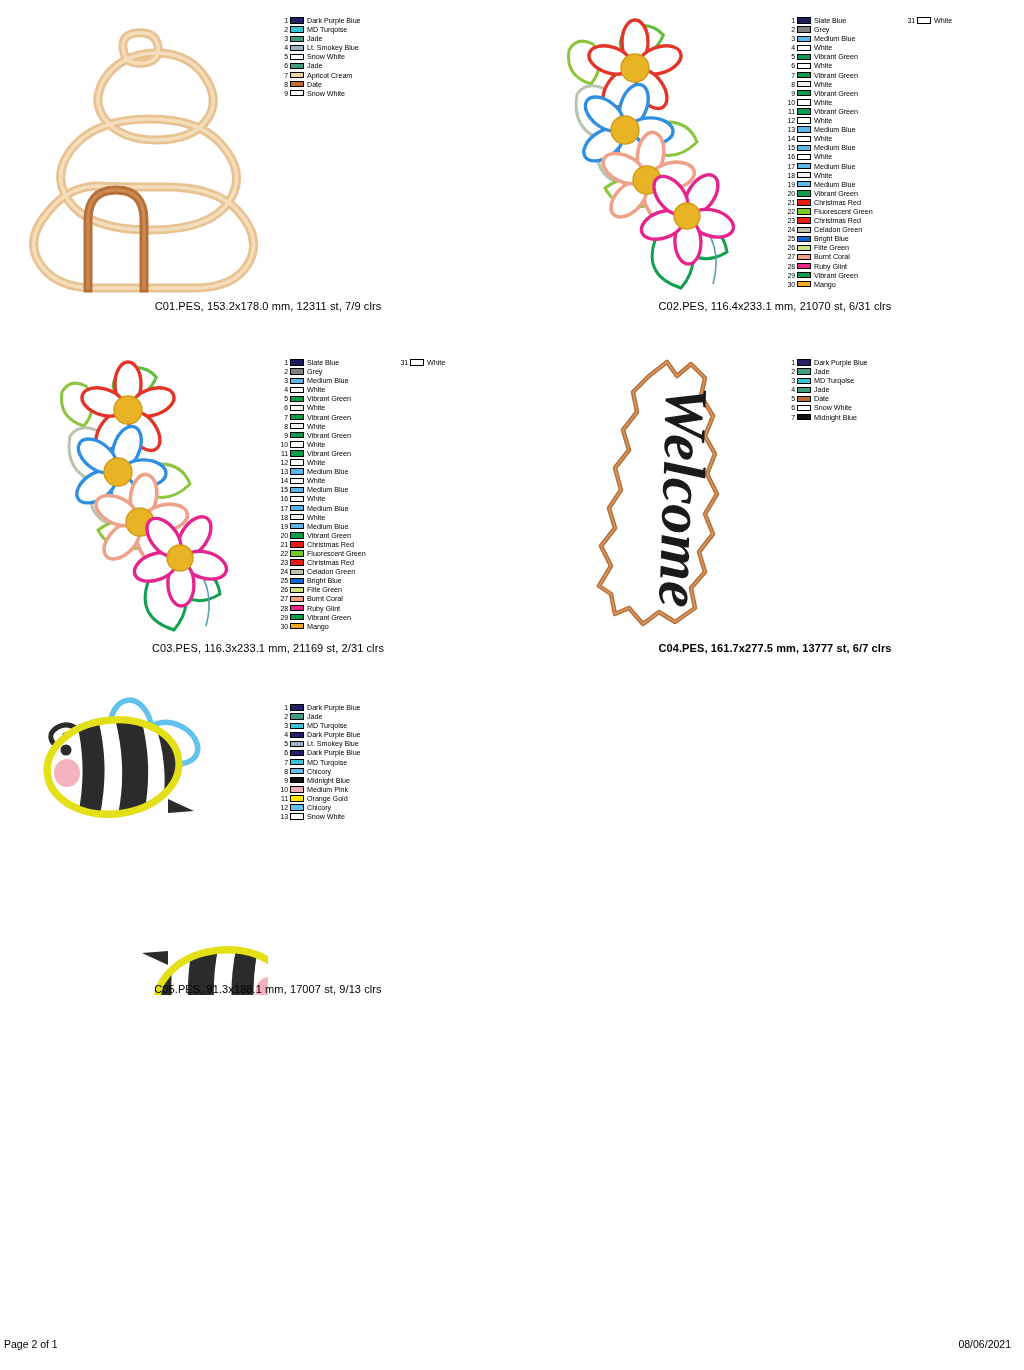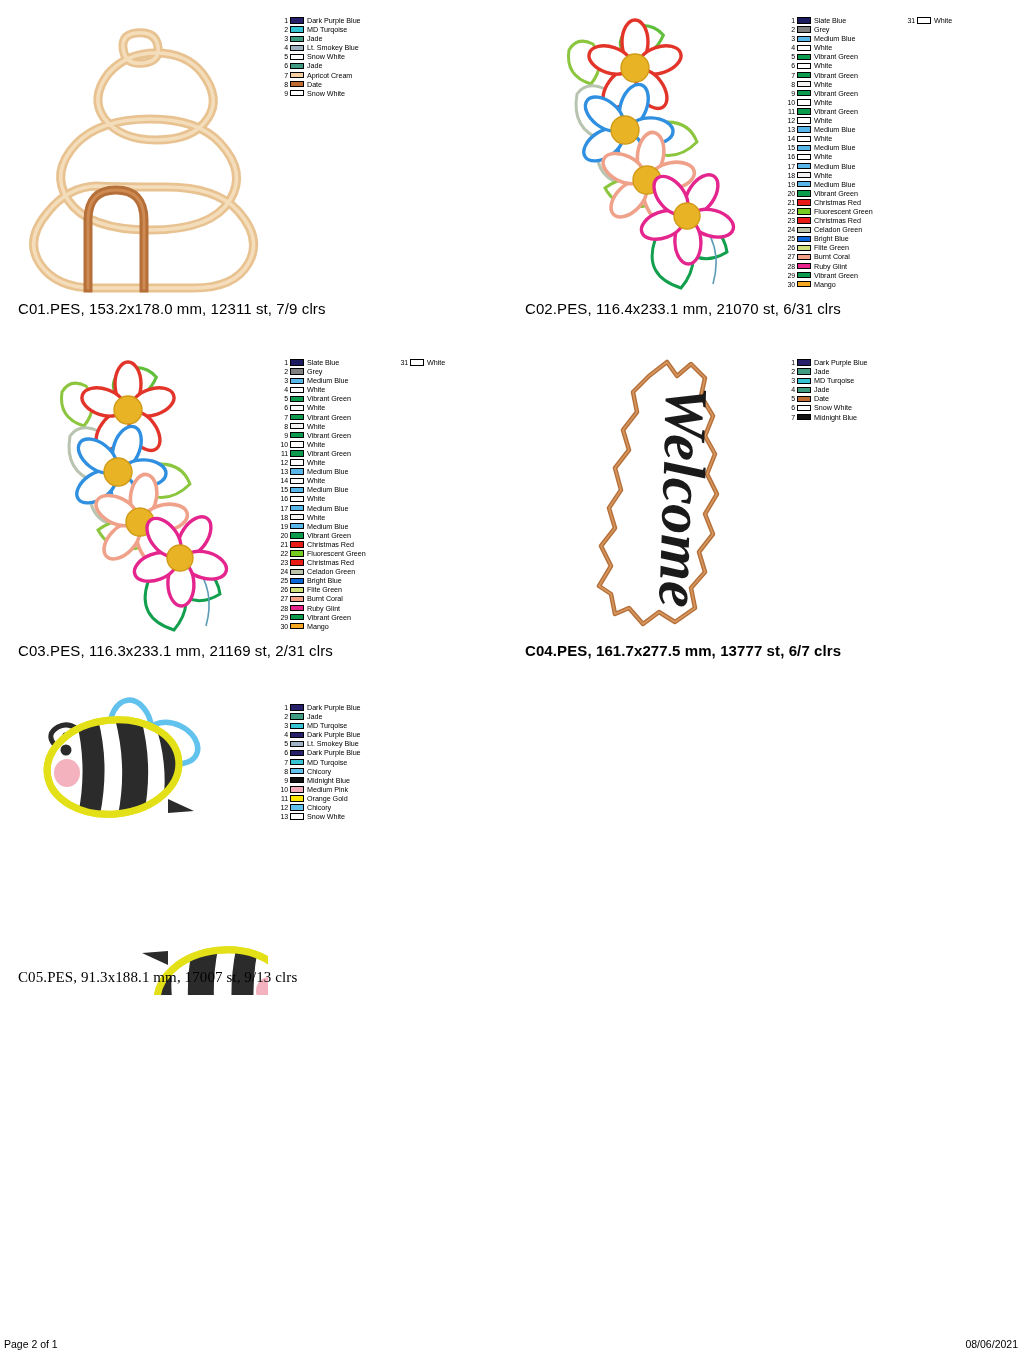--- a/index.html
+++ b/index.html
@@ -69,37 +69,38 @@
     position: absolute;
     top: 0;
     left: 120px;
   }
 
   
   .caption {
     position: absolute;
     left: 0;
     width: 500px;
-    font-size: 15px;
+    text-align: center;
+    font-size: 11px;
     color: #000;
     letter-spacing: 0.1px;
   }
 
   
   .footer {
     position: absolute;
     left: 0;
     bottom: 14px;
     width: 1024px;
     height: 18px;
     font-size: 10.5px;
   }
   .footer-left { position: absolute; left: 4px; top: 0; }
   .footer-center { position: absolute; left: 0; right: 0; top: 0; text-align: center; }
-  .footer-right { position: absolute; right: 6px; top: 0; }
+  .footer-right { position: absolute; right: 13px; top: 0; }
 </style>
 </head>
 <body>
 
 <div class="page">
 
   <div class="block" style="left:18px; top:8px; width:500px; height:320px;">
     <div class="block-inner">
       <div class="art">
         <svg viewBox="0 0 250 290" xmlns="http://www.w3.org/2000/svg">
@@ -828,21 +829,21 @@
             </div>
             <div class="legend-row">
               <span class="legend-num">13</span>
               <span class="swatch" style="background: rgb(255, 255, 255);"></span>
               <span class="legend-label">Snow White</span>
             </div>
           </div>
         <div class="legend-extra"></div>
       </div>
 
-      <div class="caption" style="top:274px;font-family:Liberation Serif, serif;">C05.PES, 91.3x188.1 mm, 17007 st, 9/13 clrs</div>
+      <div class="caption" style="top:288px;">C05.PES, 91.3x188.1 mm, 17007 st, 9/13 clrs</div>
     </div>
   </div>
 
   <div class="footer">
     <div class="footer-left">Page 2 of 1</div>
     <div class="footer-right">08/06/2021</div>
   </div>
 
 </div>
 

